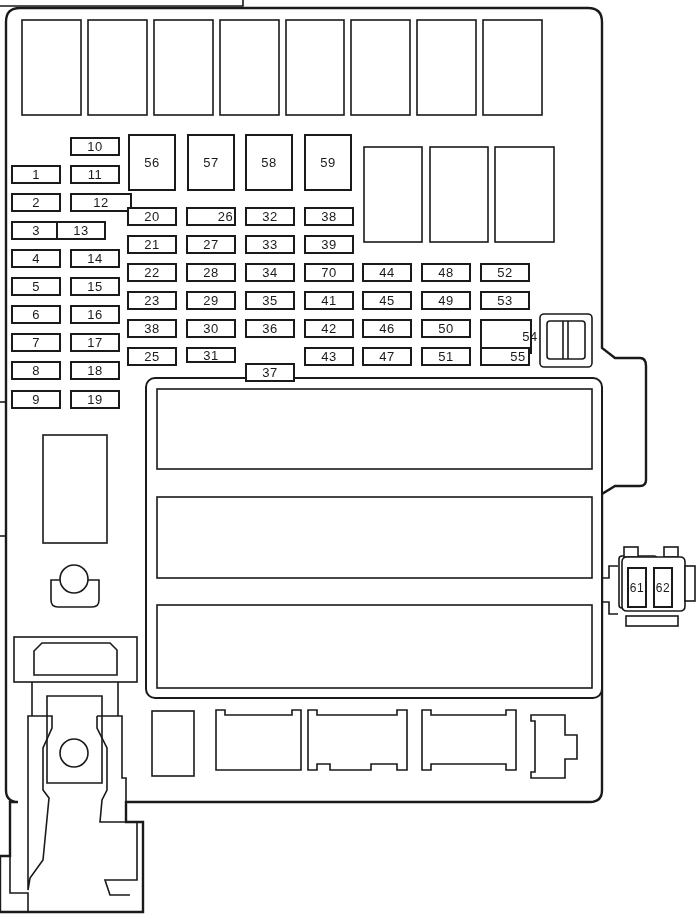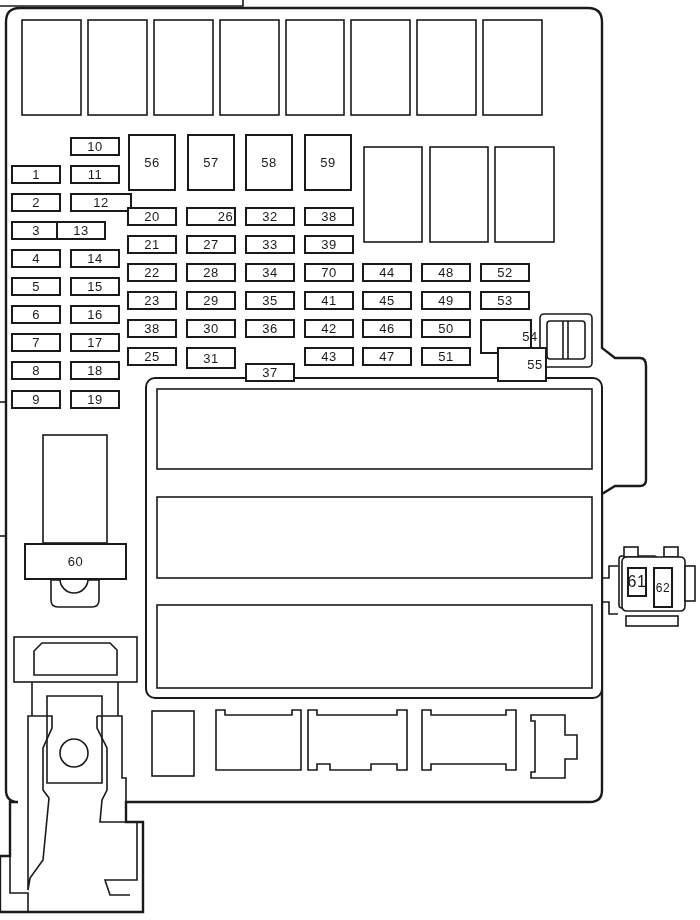--- a/index.html
+++ b/index.html
@@ -182,21 +182,21 @@
       </div>
       <div class="fuse" style="left: 186px; top: 263px; width: 50px; height: 19px;">
         <span>28</span>
       </div>
       <div class="fuse" style="left: 186px; top: 291px; width: 50px; height: 19px;">
         <span>29</span>
       </div>
       <div class="fuse" style="left: 186px; top: 319px; width: 50px; height: 19px;">
         <span>30</span>
       </div>
-      <div class="fuse" style="left: 186px; top: 347px; width: 50px; height: 22px;">
+      <div class="fuse" style="left: 186px; top: 347px; width: 50px; height: 16px;">
         <span>31</span>
       </div>
       <div class="fuse" style="left: 245px; top: 207px; width: 50px; height: 19px;">
         <span>32</span>
       </div>
       <div class="fuse" style="left: 245px; top: 235px; width: 50px; height: 19px;">
         <span>33</span>
       </div>
       <div class="fuse" style="left: 245px; top: 263px; width: 50px; height: 19px;">
         <span>34</span>
@@ -254,43 +254,40 @@
       </div>
       <div class="fuse" style="left: 480px; top: 263px; width: 50px; height: 19px;">
         <span>52</span>
       </div>
       <div class="fuse" style="left: 480px; top: 291px; width: 50px; height: 19px;">
         <span>53</span>
       </div>
       <div class="fuse" style="left: 480px; top: 319px; width: 50px; height: 35px; padding-left: 48px;">
         <span>54</span>
       </div>
-      <div class="fuse" style="left: 497px; top: 347px; width: 50px; height: 35px; padding-left: 26px;">
+      <div class="fuse" style="left: 480px; top: 347px; width: 50px; height: 19px; padding-left: 26px;">
         <span>55</span>
       </div>
     </div>
 
   <div id="large-fuses">
       <div class="fuse big" style="left: 128px; top: 134px; width: 48px; height: 57px;">
         <span>56</span>
       </div>
       <div class="fuse big" style="left: 187px; top: 134px; width: 48px; height: 57px;">
         <span>57</span>
       </div>
       <div class="fuse big" style="left: 245px; top: 134px; width: 48px; height: 57px;">
         <span>58</span>
       </div>
       <div class="fuse big" style="left: 304px; top: 134px; width: 48px; height: 57px;">
         <span>59</span>
       </div>
     </div>
 
-  <div class="fuse thin" style="left:24px;top:543px;width:103px;height:37px;">
-    <span>60</span>
-  </div>
-
-  <div class="fuse" style="left:627px;top:567px;width:20px;height:30px;font-size:16px;border-width:2px;">
+
+  <div class="fuse" style="left:627px;top:567px;width:20px;height:41px;font-size:12px;border-width:2px;">
     <span>61</span>
   </div>
   <div class="fuse" style="left:653px;top:567px;width:20px;height:41px;font-size:12px;border-width:2px;">
     <span>62</span>
   </div>
 </div>
 
 </body></html>

